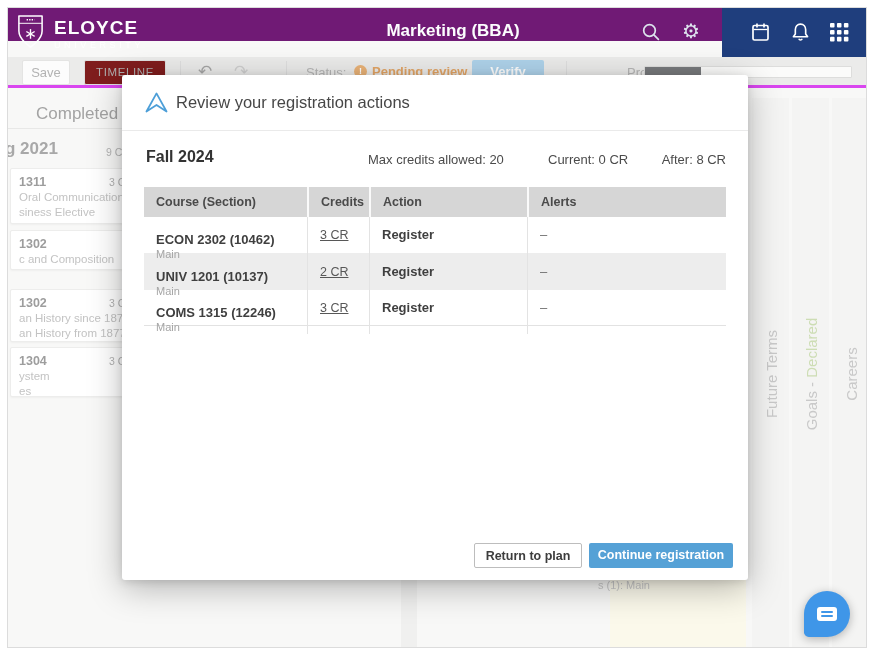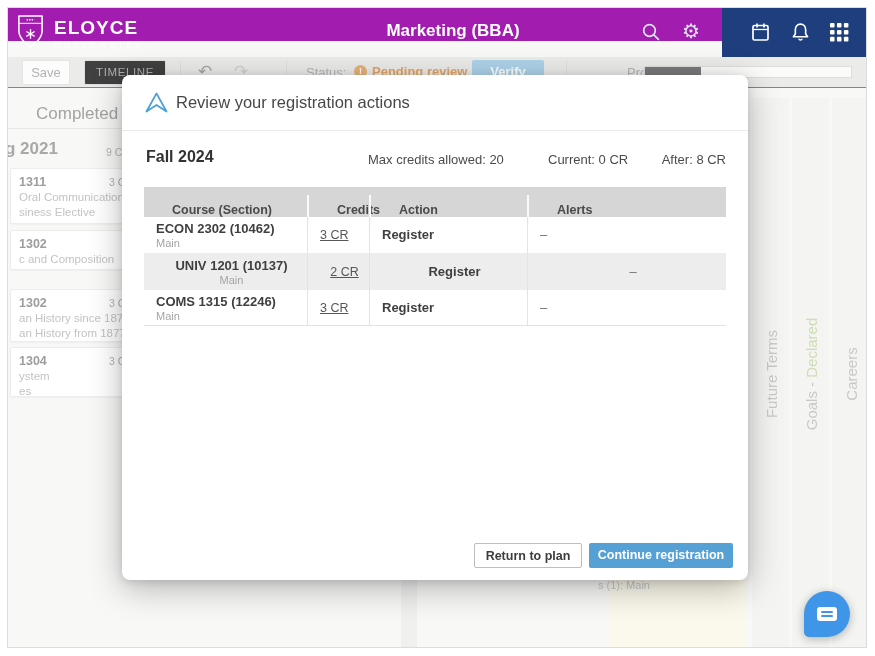--- a/index.html
+++ b/index.html
@@ -1,33 +1,33 @@
 <!DOCTYPE html>
 <html><head>
 <meta charset="utf-8">
 <style>
   * { margin:0; padding:0; box-sizing:border-box; }
   html,body { width:875px; height:656px; background:#ffffff; font-family:"Liberation Sans", sans-serif; overflow:hidden; }
   #frame { position:absolute; left:7px; top:7px; width:860px; height:641px; border:1px solid #dcdcdc; background:#f8f8f7; overflow:hidden; }
 
   
-  .hdr { position:absolute; left:0; top:0; width:100%; height:33px; background:#a21caf; }
+  .hdr { position:absolute; left:0; top:0; width:100%; height:33px; background:#701a75; }
   .hdr-accent { position:absolute; right:0; top:0; width:144px; height:49px; background:#1f3e7d; }
   .logo { position:absolute; left:8px; top:5px; display:flex; align-items:center; gap:9px; }
   .logo-text .logo-name { font-size:19px; font-weight:bold; color:#fdfdfe; letter-spacing:1px; line-height:20px; }
   .logo-text .logo-sub { font-size:9px; color:rgba(255,255,255,.88); letter-spacing:3.6px; margin-top:2px; }
   .page-title { position:absolute; left:310px; top:13px; width:270px; text-align:center; font-size:17px; font-weight:bold; color:#fcfdfe; }
   .hicon { position:absolute; top:13px; cursor:pointer; }
   .gear-glyph { font-size:20px; color:#dde4ee; line-height:22px; }
 
   
-  .tbar { position:absolute; left:0; top:49px; width:100%; height:31px; background:#ebebea; border-bottom:1px solid #d946ef; }
+  .tbar { position:absolute; left:0; top:49px; width:100%; height:31px; background:#ebebea; border-bottom:3px solid #d946ef; }
   .tbtn { position:absolute; top:3px; height:25px; text-align:center; line-height:23px; border-radius:2px; }
   .save-btn { left:14px; width:48px; background:#fcfcfc; border:1px solid #e4e4e3; color:#b3b3b3; font-size:13px; }
-  .timeline-tab { left:76px; width:82px; background:#404040; border:1px solid #dfdfde; color:#afafaf; font-size:11.5px; letter-spacing:.6px; }
+  .timeline-tab { left:76px; width:82px; background:#7f1d1d; border:1px solid #dfdfde; color:#afafaf; font-size:11.5px; letter-spacing:.6px; }
   .tb-divider { position:absolute; top:4px; width:1px; height:23px; background:#dedede; }
   .undo-btn, .redo-btn { position:absolute; top:4px; font-size:17px; }
   .undo-btn { left:190px; color:#a6a6a6; }
   .redo-btn { left:226px; color:#cecece; }
   .status-label { position:absolute; left:298px; top:8px; font-size:13px; color:#b6b6b6; }
   .status-badge { position:absolute; left:346px; top:8px; width:13px; height:13px; border-radius:50%; background:#e9b277; color:#fff; font-size:9px; font-weight:bold; text-align:center; line-height:13px; }
   .status-value { position:absolute; left:364px; top:7px; font-size:13px; font-weight:bold; color:#e2a566; border-bottom:1px dashed #e2a566; padding-bottom:1px; }
   .verify-btn { left:464px; width:72px; background:#aed2ea; color:#fdfdfd; font-size:13px; font-weight:bold; border:none; }
   .progress-label { position:absolute; left:580px; top:8px; font-size:13px; color:#b6b6b6;margin-left:39px; }
   .progress-track { position:absolute; left:636px; top:9px; width:208px; height:12px; background:#fbfbfa; border:1px solid #dddddc; border-radius:1px; }
@@ -45,37 +45,37 @@
   .gstrip { position:absolute; left:393px; top:566px; width:16px; height:75px; background:#f0f0ef; }
   .cream { position:absolute; left:602px; top:568px; width:136px; height:73px; background:#fbf9eb; }
   .bottom-frag { position:absolute; left:590px; top:571px; font-size:11px; color:#c8c8c8; }
 
   
   .panel { position:absolute; top:90px; width:37px; height:551px; background:#f4f4f3; cursor:pointer; }
   .vlabel { position:absolute; left:50%; top:50%; transform:translate(-50%,-50%) rotate(-90deg); white-space:nowrap; font-size:15px; color:#c9c9c9; }
   .goals-status { color:#cdddb4; }
 
   
-  .modal { position:absolute; left:114px; top:67px; width:626px; height:505px; background:#ffffff; border-radius:8px; box-shadow:0 8px 34px rgba(0,0,0,.28), 0 2px 8px rgba(0,0,0,.12); z-index:10; }
+  .modal { position:absolute; left:114px; top:67px; width:626px; height:505px; background:#ffffff; border-radius:3px; box-shadow:0 8px 34px rgba(0,0,0,.28), 0 2px 8px rgba(0,0,0,.12); z-index:10; }
   .m-icon { position:absolute; left:23px; top:17px; }
   .m-title { position:absolute; left:54px; top:18px; font-size:16.5px; color:#474747; }
   .m-divider { position:absolute; left:0; top:55px; width:100%; height:1px; background:#eaeaea; }
   .m-term { position:absolute; left:24px; top:73px; font-size:16px; font-weight:bold; color:#333; }
   .m-stat { position:absolute; top:77px; font-size:13px; color:#4b4b4b; }
   .m-stat1 { left:246px; } .m-stat2 { left:426px; } .m-stat3 { right:22px; }
   .m-table { position:absolute; left:22px; top:112px; width:582px; border-bottom:1px solid #e2e2e2; }
   .t-head { display:grid; grid-template-columns:163px 62px 158px 1fr; background:#d6d6d6; height:30px; }
-  .t-head > div { font-size:12.5px; font-weight:bold; color:#4a4a4a; line-height:30px; padding-left:28px;margin-top:8px; }
+  .t-head > div { font-size:12.5px; font-weight:bold; color:#4a4a4a; line-height:30px; padding-left:12px; }
   .t-head > div + div { border-left:2px solid #fafafa; }
   .t-row { display:grid; grid-template-columns:163px 62px 158px 1fr; height:36px; background:#fff; }
-  .t-row.alt { background:#ededed;text-align:center; }
+  .t-row.alt { background:#ededed; }
   .t-row + .t-row { border-top:1px solid #ededed; }
   .t-row > div { padding-left:12px; }
   .t-row > div + div { border-left:1px solid #e3e3e3; }
-  .c-course { padding-top:4px; }
+  .c-course { padding-top:15px; }
   .course-code { font-size:13px; font-weight:bold; color:#3f3f3f; line-height:16px; }
   .course-sec { font-size:11px; color:#a5a5a5; line-height:13px; }
   .c-credits { line-height:36px; font-size:12.5px; color:#575757;text-decoration:underline; }
   .c-action { line-height:36px; font-size:13px; font-weight:bold; color:#3f3f3f; }
   .c-alerts { line-height:36px; font-size:13px; color:#6f6f6f; }
   .btn { position:absolute; top:468px; height:25px; border-radius:2px; font-size:12.5px; font-weight:bold; text-align:center; line-height:24px; cursor:pointer; }
   .btn-secondary { right:166px; width:108px; background:#fff; border:1px solid #bdbdbd; color:#3d3d3d; }
   .btn-primary { right:15px; width:144px; background:#55a1d6; border:none; color:#fff; }
 
   

